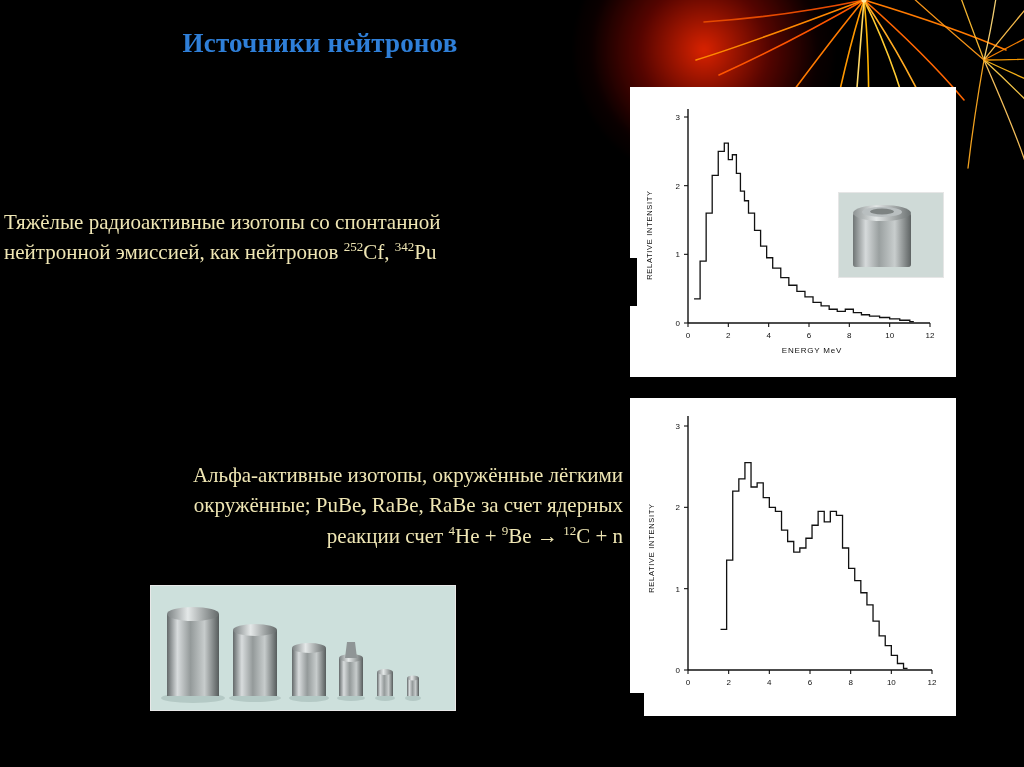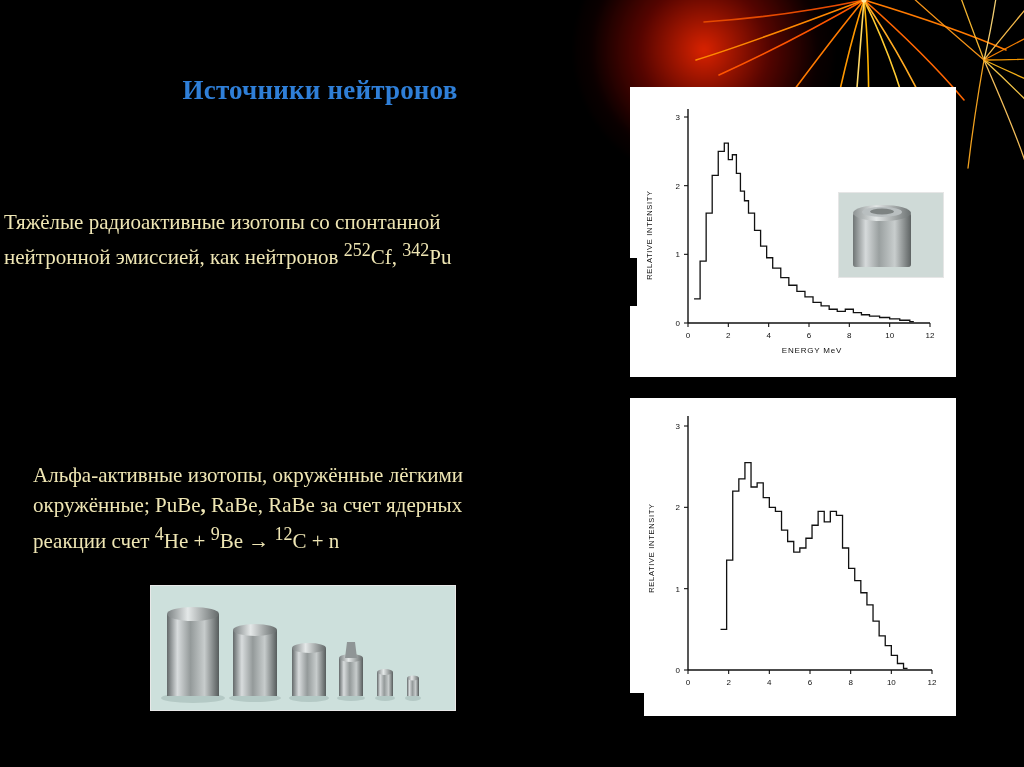--- a/index.html
+++ b/index.html
@@ -54,21 +54,20 @@
     position: absolute;
     top: 28px;
     left: 0;
     width: 640px;
     text-align: center;
     color: #2f7fd8;
     font-size: 27px;
     font-weight: bold;
     font-family: "Liberation Serif", serif;
     letter-spacing: 0.2px;
-    margin-top: 47px;
   }
 
   
   .para {
     position: absolute;
     color: #f2e9b8;
     font-size: 21px;
     line-height: 1.45;
     font-family: "Liberation Serif", serif;
   }
@@ -76,23 +75,24 @@
     top: 207px;
     left: 4px;
     width: 600px;
     color: #efe6b4;
   }
   .para-2 {
     top: 460px;
     left: 33px;
     width: 590px;
     color: #efe6b4;
+    text-align: right;
   }
   .sup {
-    font-size: 18px;
+    font-size: 13px;
     vertical-align: super;
   }
   .bold-comma {
     font-weight: bold;
   }
 
   
   .img-frame {
     position: absolute;
     background: #ffffff;

